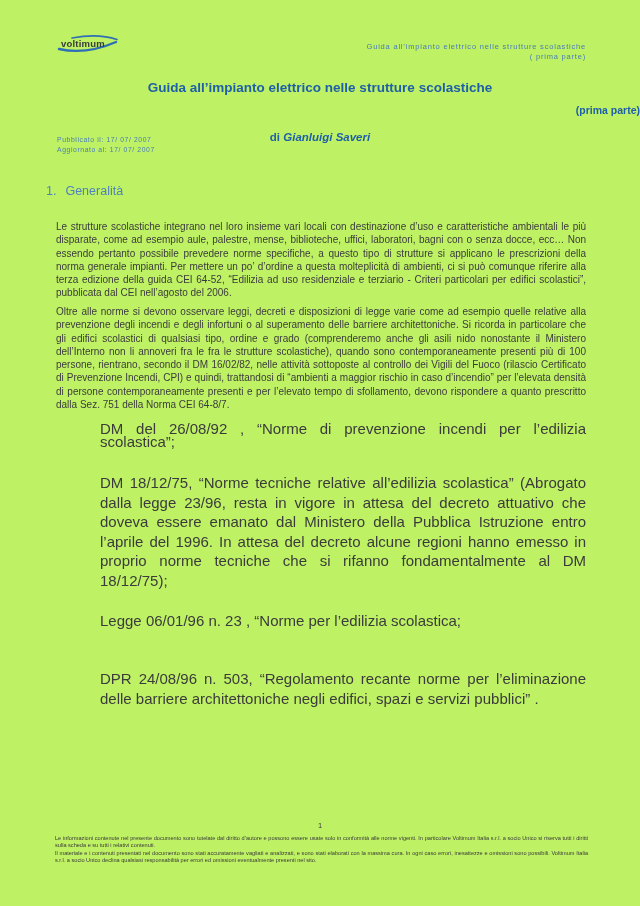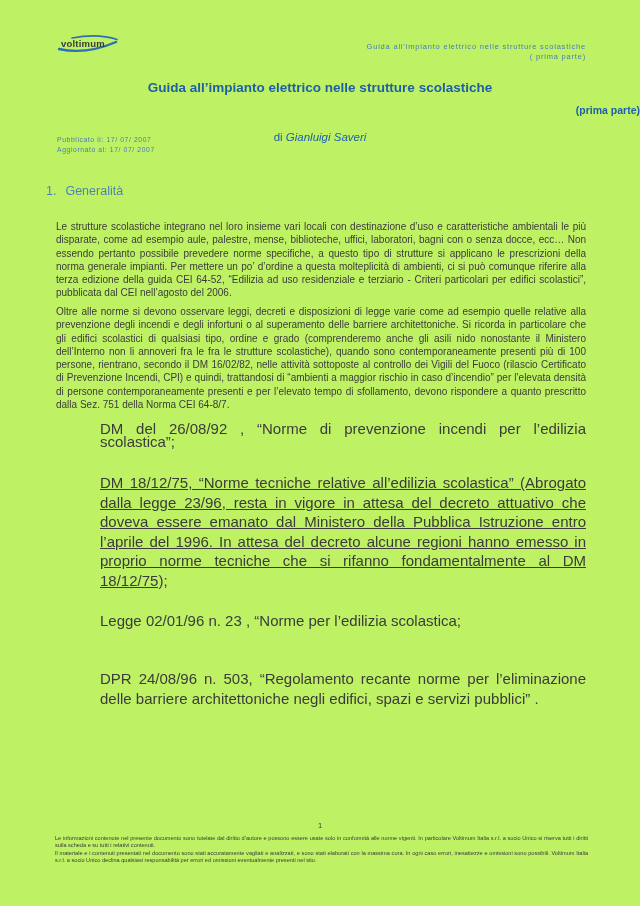--- a/index.html
+++ b/index.html
@@ -29,21 +29,21 @@
     font-size:10.5px; font-weight:bold; color:#1f5fa8;
   }
   .pub-dates {
     position:absolute; left:57px; top:135px;
     font-size:6.8px; letter-spacing:0.6px; line-height:9.5px;
     color:#4a7cb8;
   }
   .byline {
     position:absolute; top:131px; left:0; right:0;
     text-align:center;
-    font-size:11.5px; font-weight:normal; color:#1f5fa8;
+    font-size:11.5px; font-weight:bold; color:#1f5fa8;
   }
   .byline .author { font-style:italic; }
   .section-heading {
     position:absolute; top:184px; left:46px;
     font-size:12.5px; font-weight:normal; color:#4f81bd;
   }
   .section-heading .num { margin-right:9px; }
   .para {
     position:absolute; left:56px; width:530px;
     font-size:10px; line-height:13.3px;
@@ -52,21 +52,21 @@
   .para-1 { top:210px; }
   .para-2 { top:295px; }
   .ref-list {
     position:absolute; top:422px; left:100px; width:486px;
     font-size:15px; color:#3b3b3b;
   }
   .ref-item { text-align:justify; }
   .ref-item.tight  { line-height:13px; }
   .ref-item.spaced { line-height:19.5px; }
   .ref-item.m1 { margin-bottom:25px; }
-  .ref-item.m2 { margin-bottom:24px;text-decoration:underline; }
+  .ref-item.m2 { margin-bottom:24px; }
   .ref-item.m3 { margin-bottom:42px; }
   .page-number {
     position:absolute; top:821px; left:0; right:0;
     text-align:center; font-size:7.5px; color:#3b3b3b;
   }
   .legal {
     position:absolute; top:835px; left:55px; right:52px;
     font-size:5.6px; line-height:7.3px;
     color:#3a3a3a; text-align:justify;
   }
@@ -100,21 +100,21 @@
   <div class="byline"><span>di </span><span class="author">Gianluigi Saveri</span></div>
 
   <div class="section-heading"><span class="num">1.</span><span>Generalità</span></div>
 
   <p class="para para-1">Le strutture scolastiche integrano nel loro insieme vari locali con destinazione d’uso e caratteristiche ambientali le più disparate, come ad esempio aule, palestre, mense, biblioteche, uffici, laboratori, bagni con o senza docce, ecc… Non essendo pertanto possibile prevedere norme specifiche, a questo tipo di strutture si applicano le prescrizioni della norma generale impianti. Per mettere un po’ d’ordine a questa molteplicità di ambienti, ci si può comunque riferire alla terza edizione della guida CEI 64-52, “Edilizia ad uso residenziale e terziario - Criteri particolari per edifici scolastici”, pubblicata dal CEI nell’agosto del 2006.</p>
   <p class="para para-2">Oltre alle norme si devono osservare leggi, decreti e disposizioni di legge varie come ad esempio quelle relative alla prevenzione degli incendi e degli infortuni o al superamento delle barriere architettoniche. Si ricorda in particolare che gli edifici scolastici di qualsiasi tipo, ordine e grado (comprenderemo anche gli asili nido nonostante il Ministero dell’Interno non li annoveri fra le fra le strutture scolastiche), quando sono contemporaneamente presenti più di 100 persone, rientrano, secondo il DM 16/02/82, nelle attività sottoposte al controllo dei Vigili del Fuoco (rilascio Certificato di Prevenzione Incendi, CPI) e quindi, trattandosi di “ambienti a maggior rischio in caso d’incendio” per l’elevata densità di persone contemporaneamente presenti e per l’elevato tempo di sfollamento, devono rispondere a quanto prescritto dalla Sez. 751 della Norma CEI 64-8/7.</p>
 
   <div class="ref-list">
     <div class="ref-item tight m1">DM del 26/08/92 , “Norme di prevenzione incendi per l’edilizia scolastica”;</div>
     <div class="ref-item spaced m2">DM 18/12/75, “Norme tecniche relative all’edilizia scolastica” (Abrogato dalla legge 23/96, resta in vigore in attesa del decreto attuativo che doveva essere emanato dal Ministero della Pubblica Istruzione entro l’aprile del 1996. In attesa del decreto alcune regioni hanno emesso in proprio norme tecniche che si rifanno fondamentalmente al DM 18/12/75);</div>
-    <div class="ref-item tight m3">Legge 02/01/96 n. 23 , “Norme per l’edilizia scolastica;</div>
+    <div class="ref-item tight m3">Legge 06/01/96 n. 23 , “Norme per l’edilizia scolastica;</div>
     <div class="ref-item spaced">DPR 24/08/96 n. 503, “Regolamento recante norme per l’eliminazione delle barriere architettoniche negli edifici, spazi e servizi pubblici” .</div>
   </div>
 
   <div class="page-number">1</div>
   <div class="legal">
     <div>Le informazioni contenute nel presente documento sono tutelate dal diritto d’autore e possono essere usate solo in conformità alle norme vigenti. In particolare Voltimum Italia s.r.l. a socio Unico si riserva tutti i diritti sulla scheda e su tutti i relativi contenuti.</div>
     <div>Il materiale e i contenuti presentati nel documento sono stati accuratamente vagliati e analizzati, e sono stati elaborati con la massima cura. In ogni caso errori, inesattezze e omissioni sono possibili. Voltimum Italia s.r.l. a socio Unico declina qualsiasi responsabilità per errori ed omissioni eventualmente presenti nel sito.</div>
   </div>
 
 </div>

